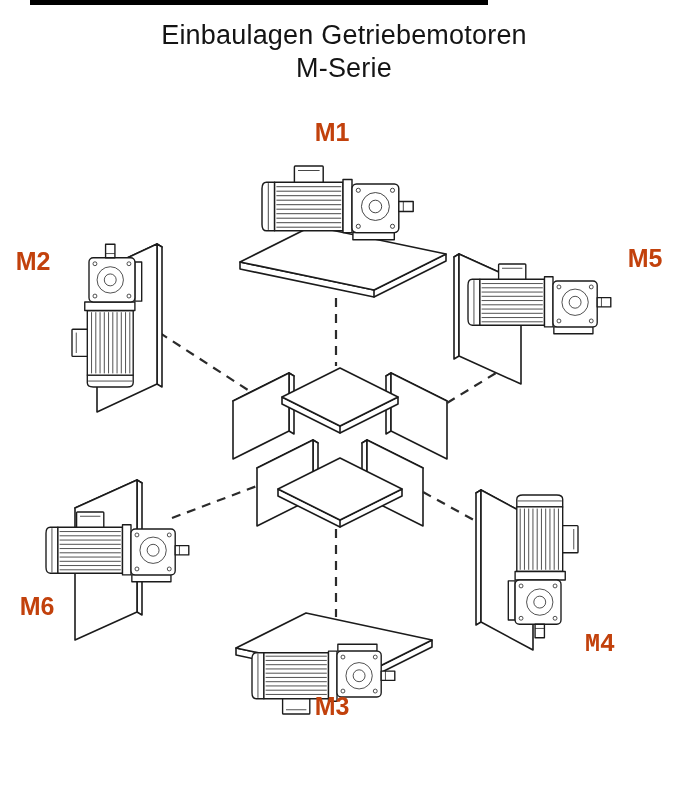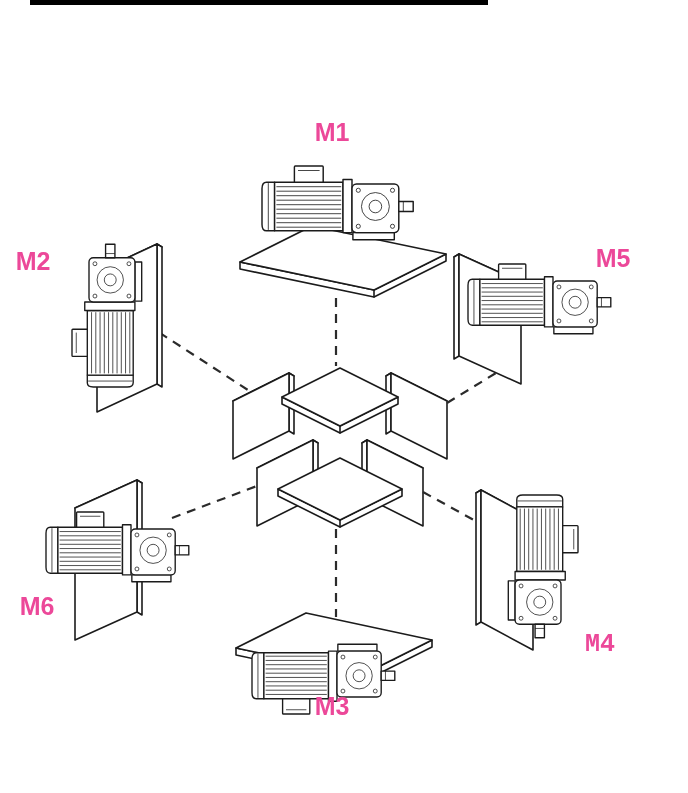--- a/index.html
+++ b/index.html
@@ -15,41 +15,43 @@
     background:#000;
   }
   .title{
     position:absolute;left:0;width:100%;text-align:center;
     font-size:27px;color:#141414;letter-spacing:0.2px;
   }
   .title.l1{top:20px;}
   .title.l2{top:53px;}
   .m-label{
     position:absolute;width:64px;text-align:center;
-    font-weight:bold;font-size:25px;color:#ec4899;
+    font-weight:bold;font-size:25px;color:#c2410c;
   }
   .lbl-m1{left:300px;top:118px;}
   .lbl-m2{left:1px;top:247px;}
-  .lbl-m5{left:581px;top:244px;text-align:center;}
+  .lbl-m5{left:613px;top:244px;text-align:center;}
   .lbl-m6{left:5px;top:592px;}
   .lbl-m4{left:568px;top:630px;font-family:Liberation Mono, monospace;}
   .lbl-m3{left:300px;top:692px;}
   svg{position:absolute;left:0;top:0;}
   .ln{stroke:#1b1b1b;fill:#ffffff;stroke-width:1.6;stroke-linejoin:round;stroke-linecap:round;}
   .nf{fill:none;}
   .thin{stroke:#1b1b1b;fill:none;stroke-width:0.9;}
   .dash{stroke:#2b2b2b;fill:none;stroke-width:2.2;stroke-dasharray:9 7;}
 </style>
 </head>
 <body>
 
 <div id="stage">
 
   <div class="topbar"></div>
 
+  <div class="title l1">Einbaulagen Getriebemotoren</div>
+  <div class="title l2">M-Serie</div>
 
   <svg width="688" height="793" viewBox="0 0 688 793">
 
     <defs>
 
       <g id="gearmotor">
         <rect class="ln" x="36" y="0" width="32" height="19" rx="1"></rect>
         <line class="thin" x1="40" y1="5" x2="64" y2="5"></line>
         <path class="ln" d="M14 18 L14 72 L5 72 Q0 72 0 65 L0 25 Q0 18 5 18 Z"></path>
         <line class="thin" x1="7" y1="19" x2="7" y2="71"></line>

